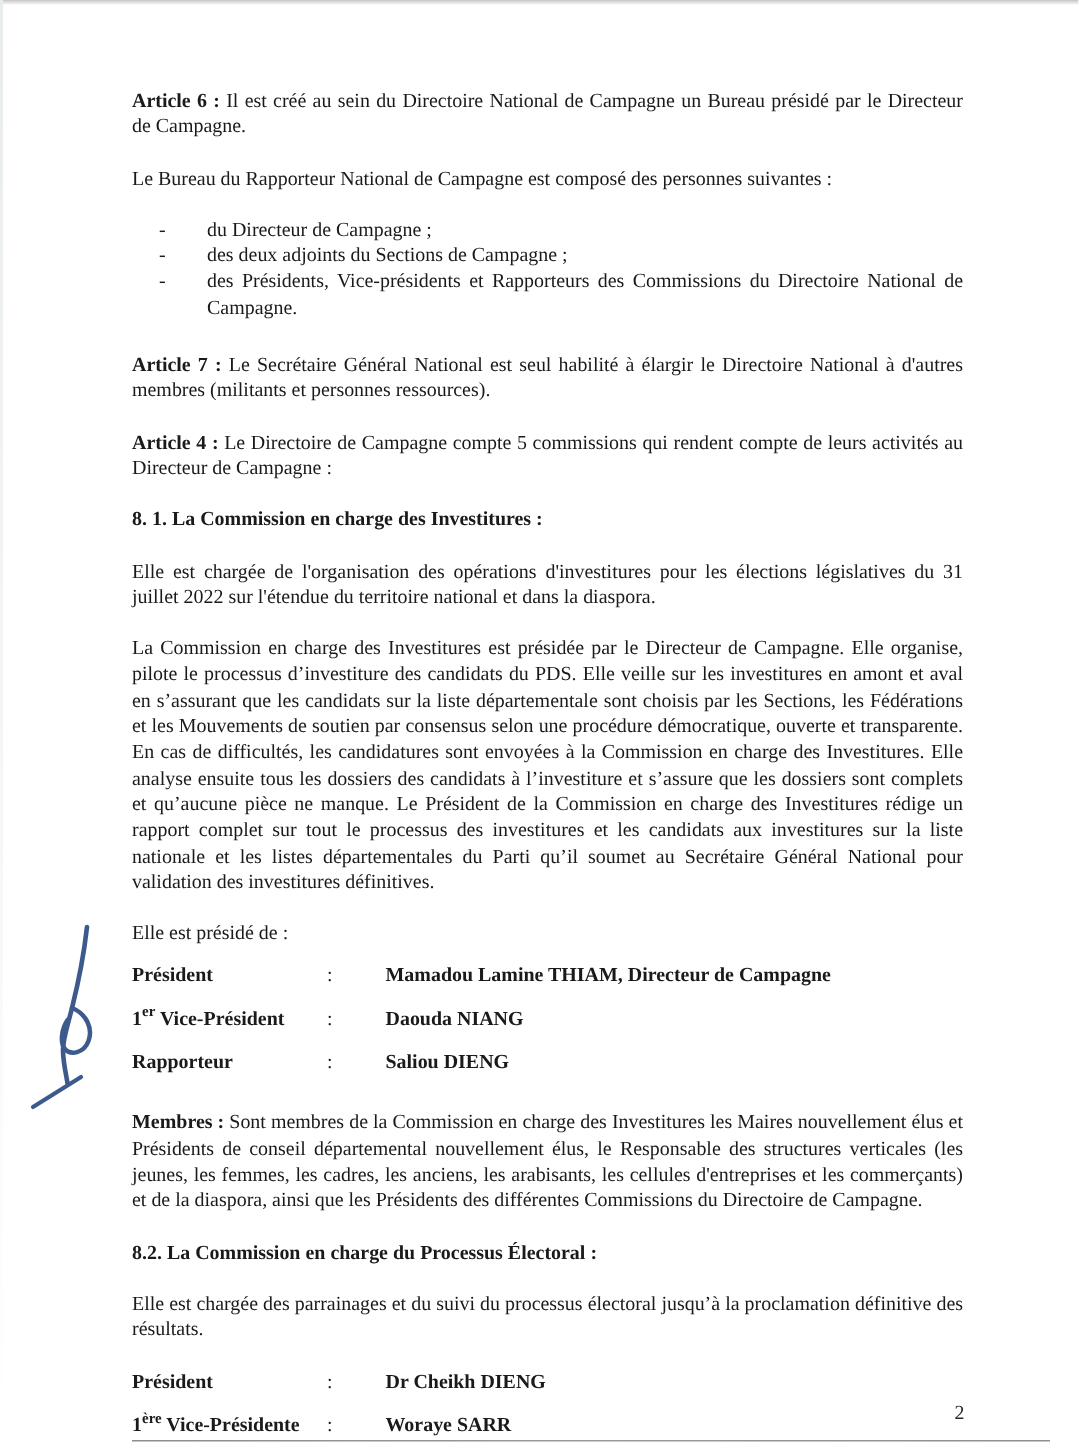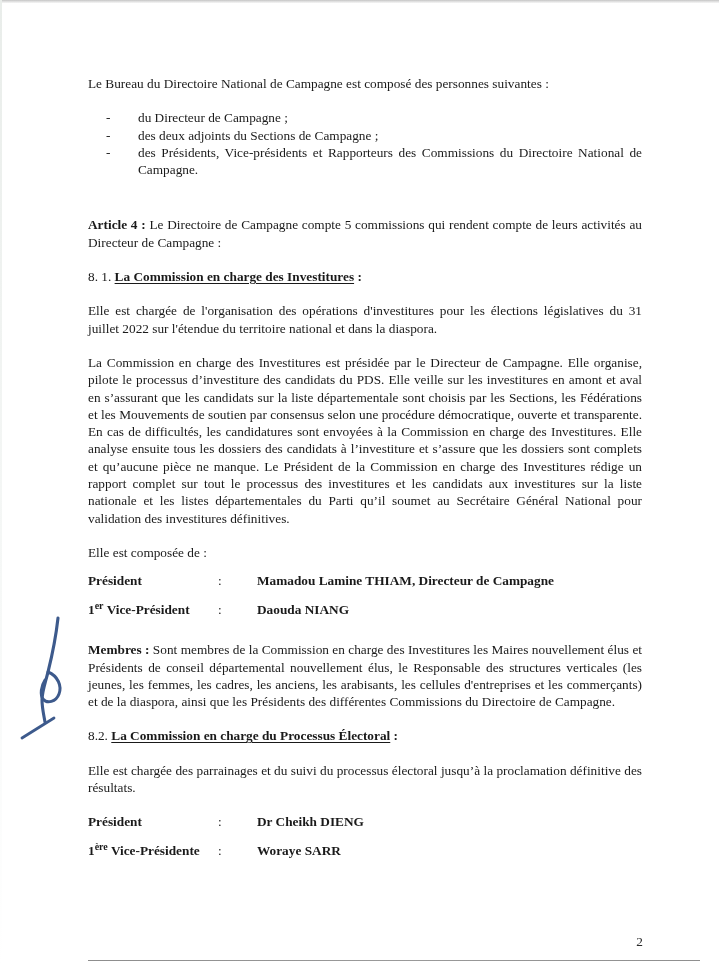--- a/index.html
+++ b/index.html
@@ -83,23 +83,22 @@
     left: 18px;
     top: 0;
   }
 
   
   .section-heading {
     font-size: 13.3px;
     line-height: 17.3px;
     font-weight: bold;
   }
-  .section-heading .num { font-weight: normal; }
+  .section-heading .num { font-weight: bold; }
   .section-heading .title {
-    text-decoration: underline;
     text-underline-offset: 2px;
   }
   .section-heading .colon { font-weight: bold; }
 
   
   table.roster {
     border-collapse: collapse;
     width: 554px;
     font-size: 13.3px;
   }
@@ -162,70 +161,77 @@
 </head>
 <body>
 
 <div class="page">
 
   <div class="scan-top-edge"></div>
   <div class="scan-left-edge"></div>
 
   <div class="content">
 
-
-    <div class="gap-md"></div>
-
-    <p class="para">Le Bureau du Directoire National de Campagne est composé des personnes suivantes :</p>
+    <p class="para"><b>Article 6 :</b><span> Il est créé au sein du Directoire National de Campagne un Bureau présidé par le Directeur de Campagne.</span></p>
+
+    <div class="gap-md"></div>
+
+    <p class="para">Le Bureau du Rapporteur National de Campagne est composé des personnes suivantes :</p>
 
     <div class="gap-md"></div>
 
     <ul class="bullets">
       <li><span class="dash">-</span><span>du Directeur de Campagne ;</span></li>
       <li><span class="dash">-</span><span>des deux adjoints du Sections de Campagne ;</span></li>
       <li><span class="dash">-</span><span>des Présidents, Vice-présidents et Rapporteurs des Commissions du Directoire National de Campagne.</span></li>
     </ul>
 
     <div class="gap-lg"></div>
 
+    <p class="para"><b>Article 7 :</b><span> Le Secrétaire Général National est seul habilité à élargir le Directoire National à d'autres membres (militants et personnes ressources).</span></p>
 
     <div class="gap-md"></div>
 
     <p class="para"><b>Article 4 :</b><span> Le Directoire de Campagne compte 5 commissions qui rendent compte de leurs activités au Directeur de Campagne :</span></p>
 
     <div class="gap-md"></div>
 
     <div class="section-heading"><span class="num">8. 1.</span>
       <span class="title">La Commission en charge des Investitures</span> <span class="colon">:</span></div>
 
     <div class="gap-md"></div>
 
     <p class="para">Elle est chargée de l'organisation des opérations d'investitures pour les élections législatives du 31 juillet 2022 sur l'étendue du territoire national et dans la diaspora.</p>
 
     <div class="gap-md"></div>
 
     <p class="para">La Commission en charge des Investitures est présidée par le Directeur de Campagne. Elle organise, pilote le processus d’investiture des candidats du PDS. Elle veille sur les investitures en amont et aval en s’assurant que les candidats sur la liste départementale sont choisis par les Sections, les Fédérations et les Mouvements de soutien par consensus selon une procédure démocratique, ouverte et transparente. En cas de difficultés, les candidatures sont envoyées à la Commission en charge des Investitures. Elle analyse ensuite tous les dossiers des candidats à l’investiture et s’assure que les dossiers sont complets et qu’aucune pièce ne manque. Le Président de la Commission en charge des Investitures rédige un rapport complet sur tout le processus des investitures et les candidats aux investitures sur la liste nationale et les listes départementales du Parti qu’il soumet au Secrétaire Général National pour validation des investitures définitives.</p>
 
     <div class="gap-md"></div>
 
-    <p class="para">Elle est composée de :</p>
+    <p class="para">Elle est présidé de :</p>
 
     <div class="gap-sm"></div>
 
     <table class="roster">
       <tbody>
         <tr>
           <td class="role"><span>Président</span><sup></sup><span></span></td>
           <td class="sep">:</td>
           <td class="person">Mamadou Lamine THIAM, Directeur de Campagne</td>
         </tr>
         <tr>
           <td class="role"><span>1</span><sup>er</sup><span> Vice-Président</span></td>
           <td class="sep">:</td>
           <td class="person">Daouda NIANG</td>
+        </tr>
+        <tr>
+          <td class="role"><span>Rapporteur</span><sup></sup><span></span></td>
+          <td class="sep">:</td>
+          <td class="person">Saliou DIENG</td>
         </tr>
       </tbody>
     </table>
 
     <div class="gap-sm"></div>
 
     <p class="para"><b>Membres :</b><span> Sont membres de la Commission en charge des Investitures les Maires nouvellement élus et Présidents de conseil départemental nouvellement élus, le Responsable des structures verticales (les jeunes, les femmes, les cadres, les anciens, les arabisants, les cellules d'entreprises et les commerçants) et de la diaspora, ainsi que les Présidents des différentes Commissions du Directoire de Campagne.</span></p>
 
     <div class="gap-md"></div>
 

